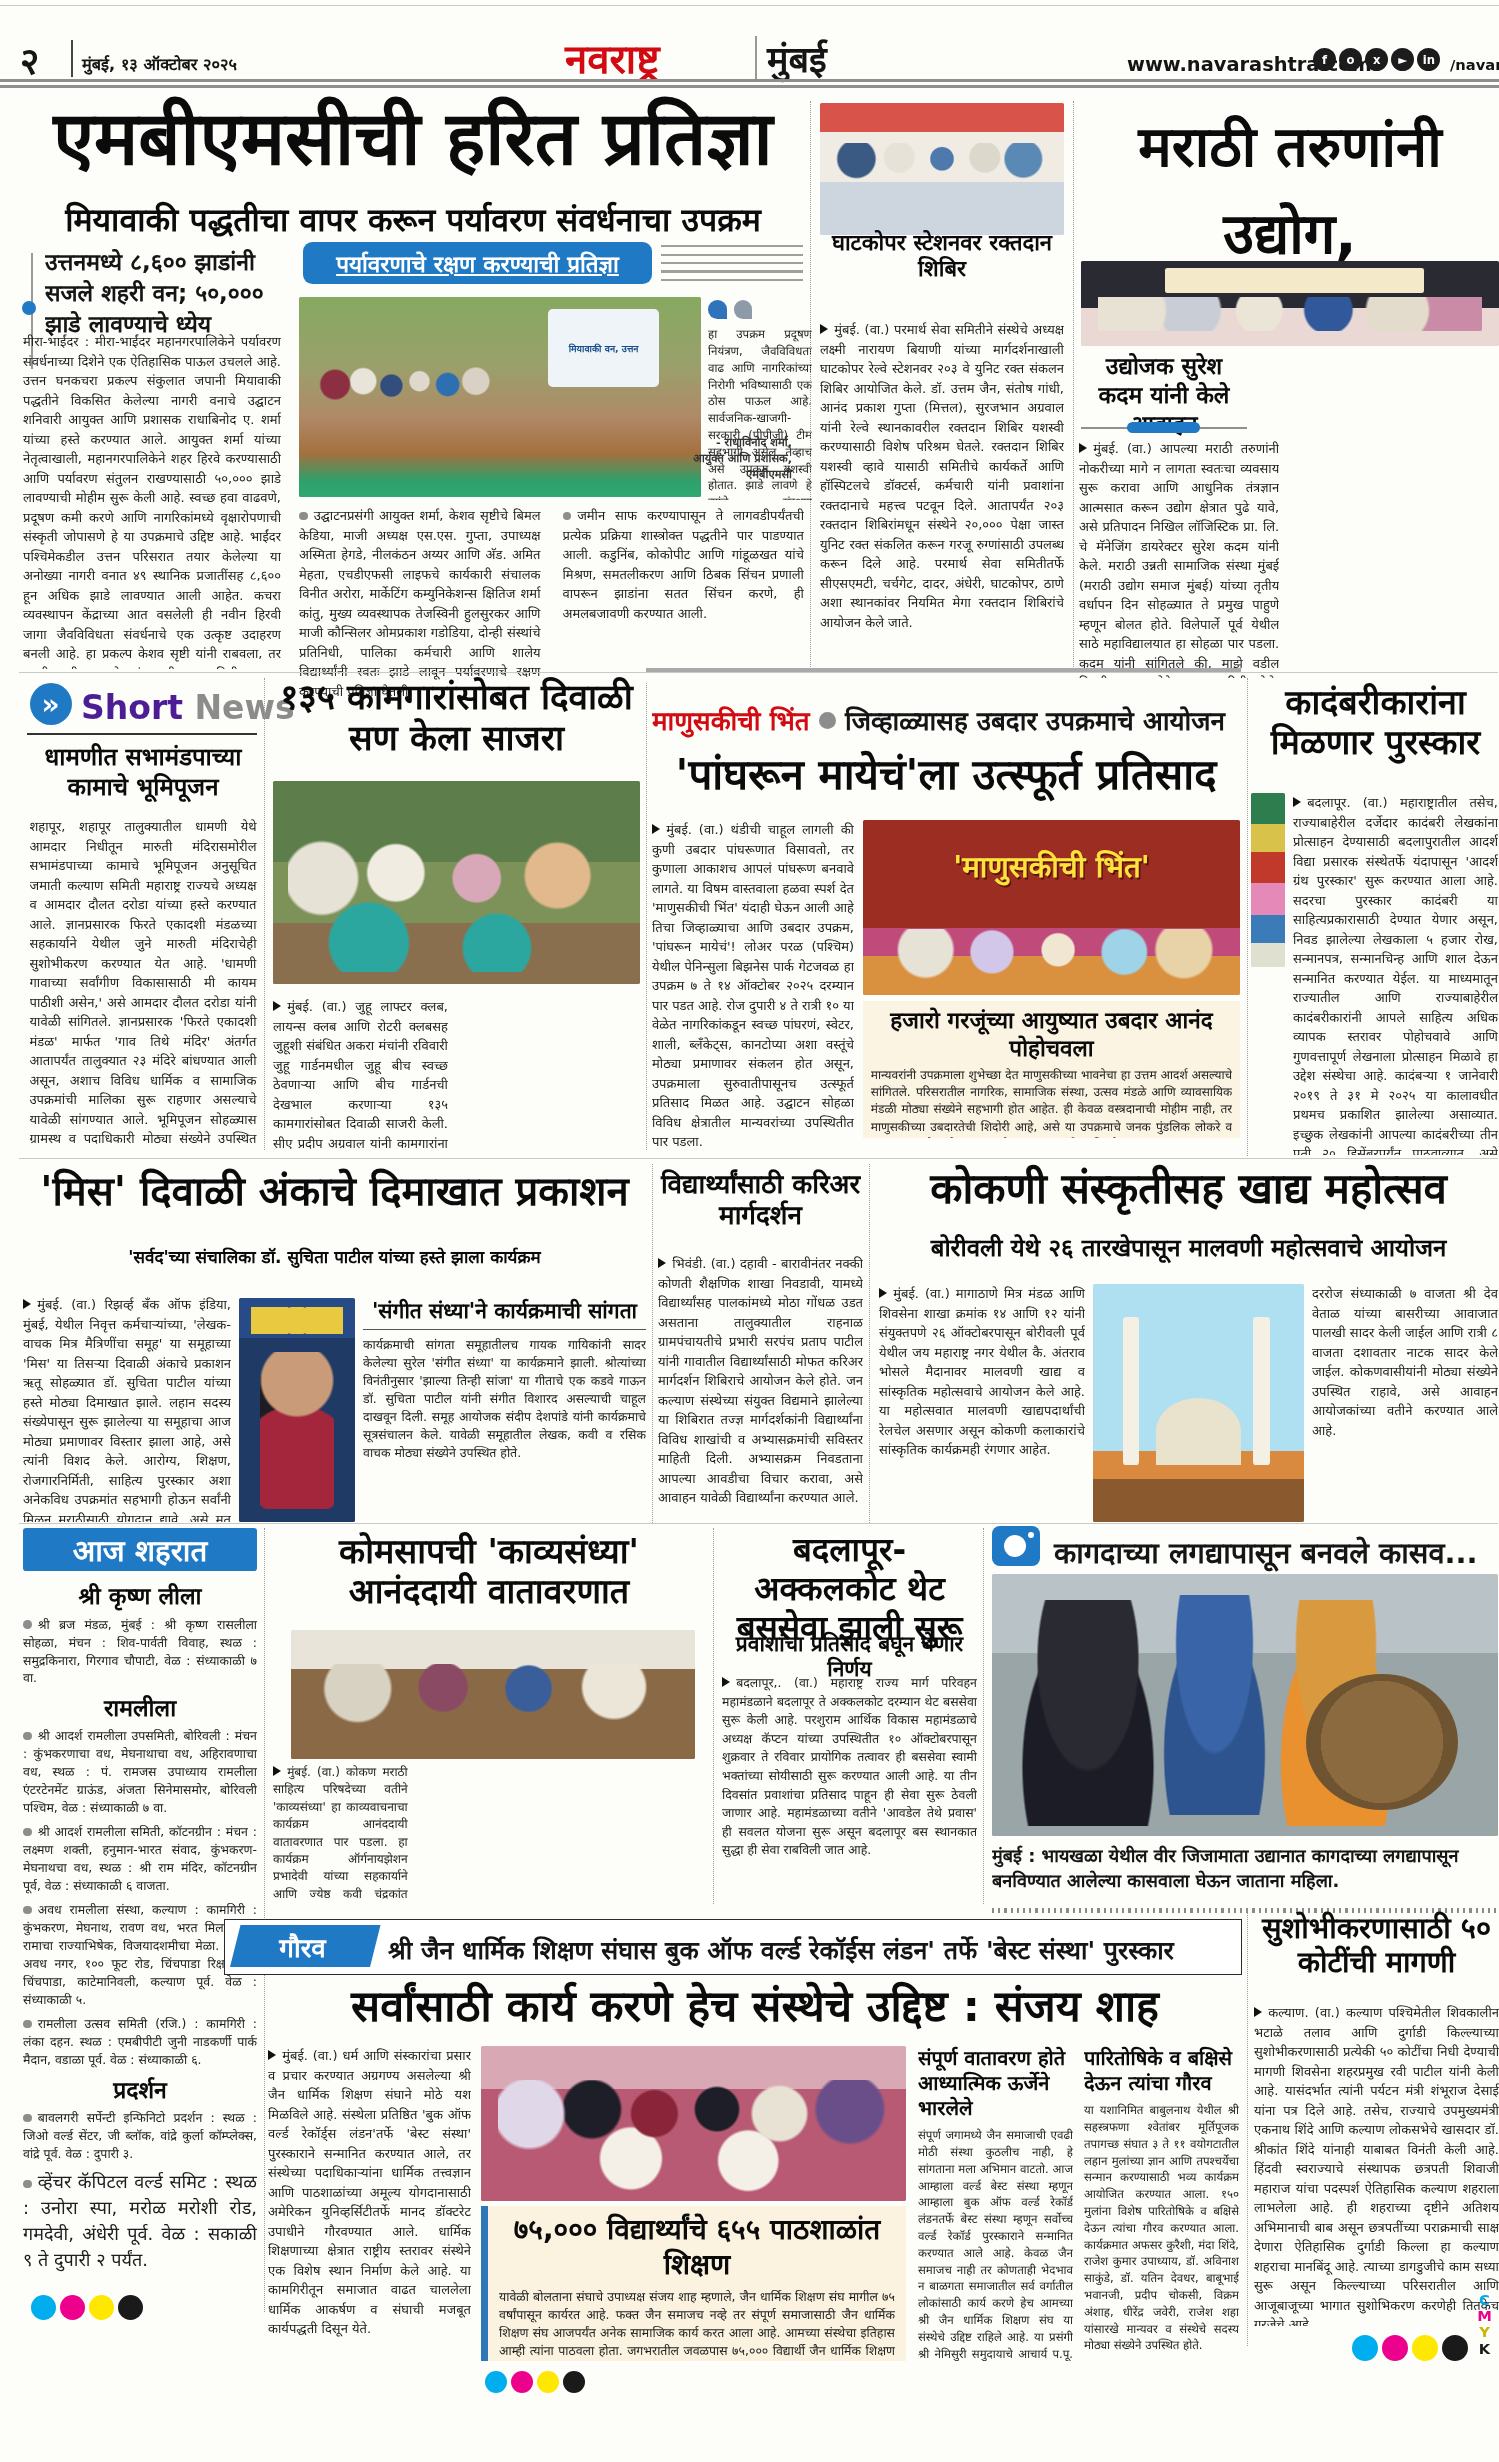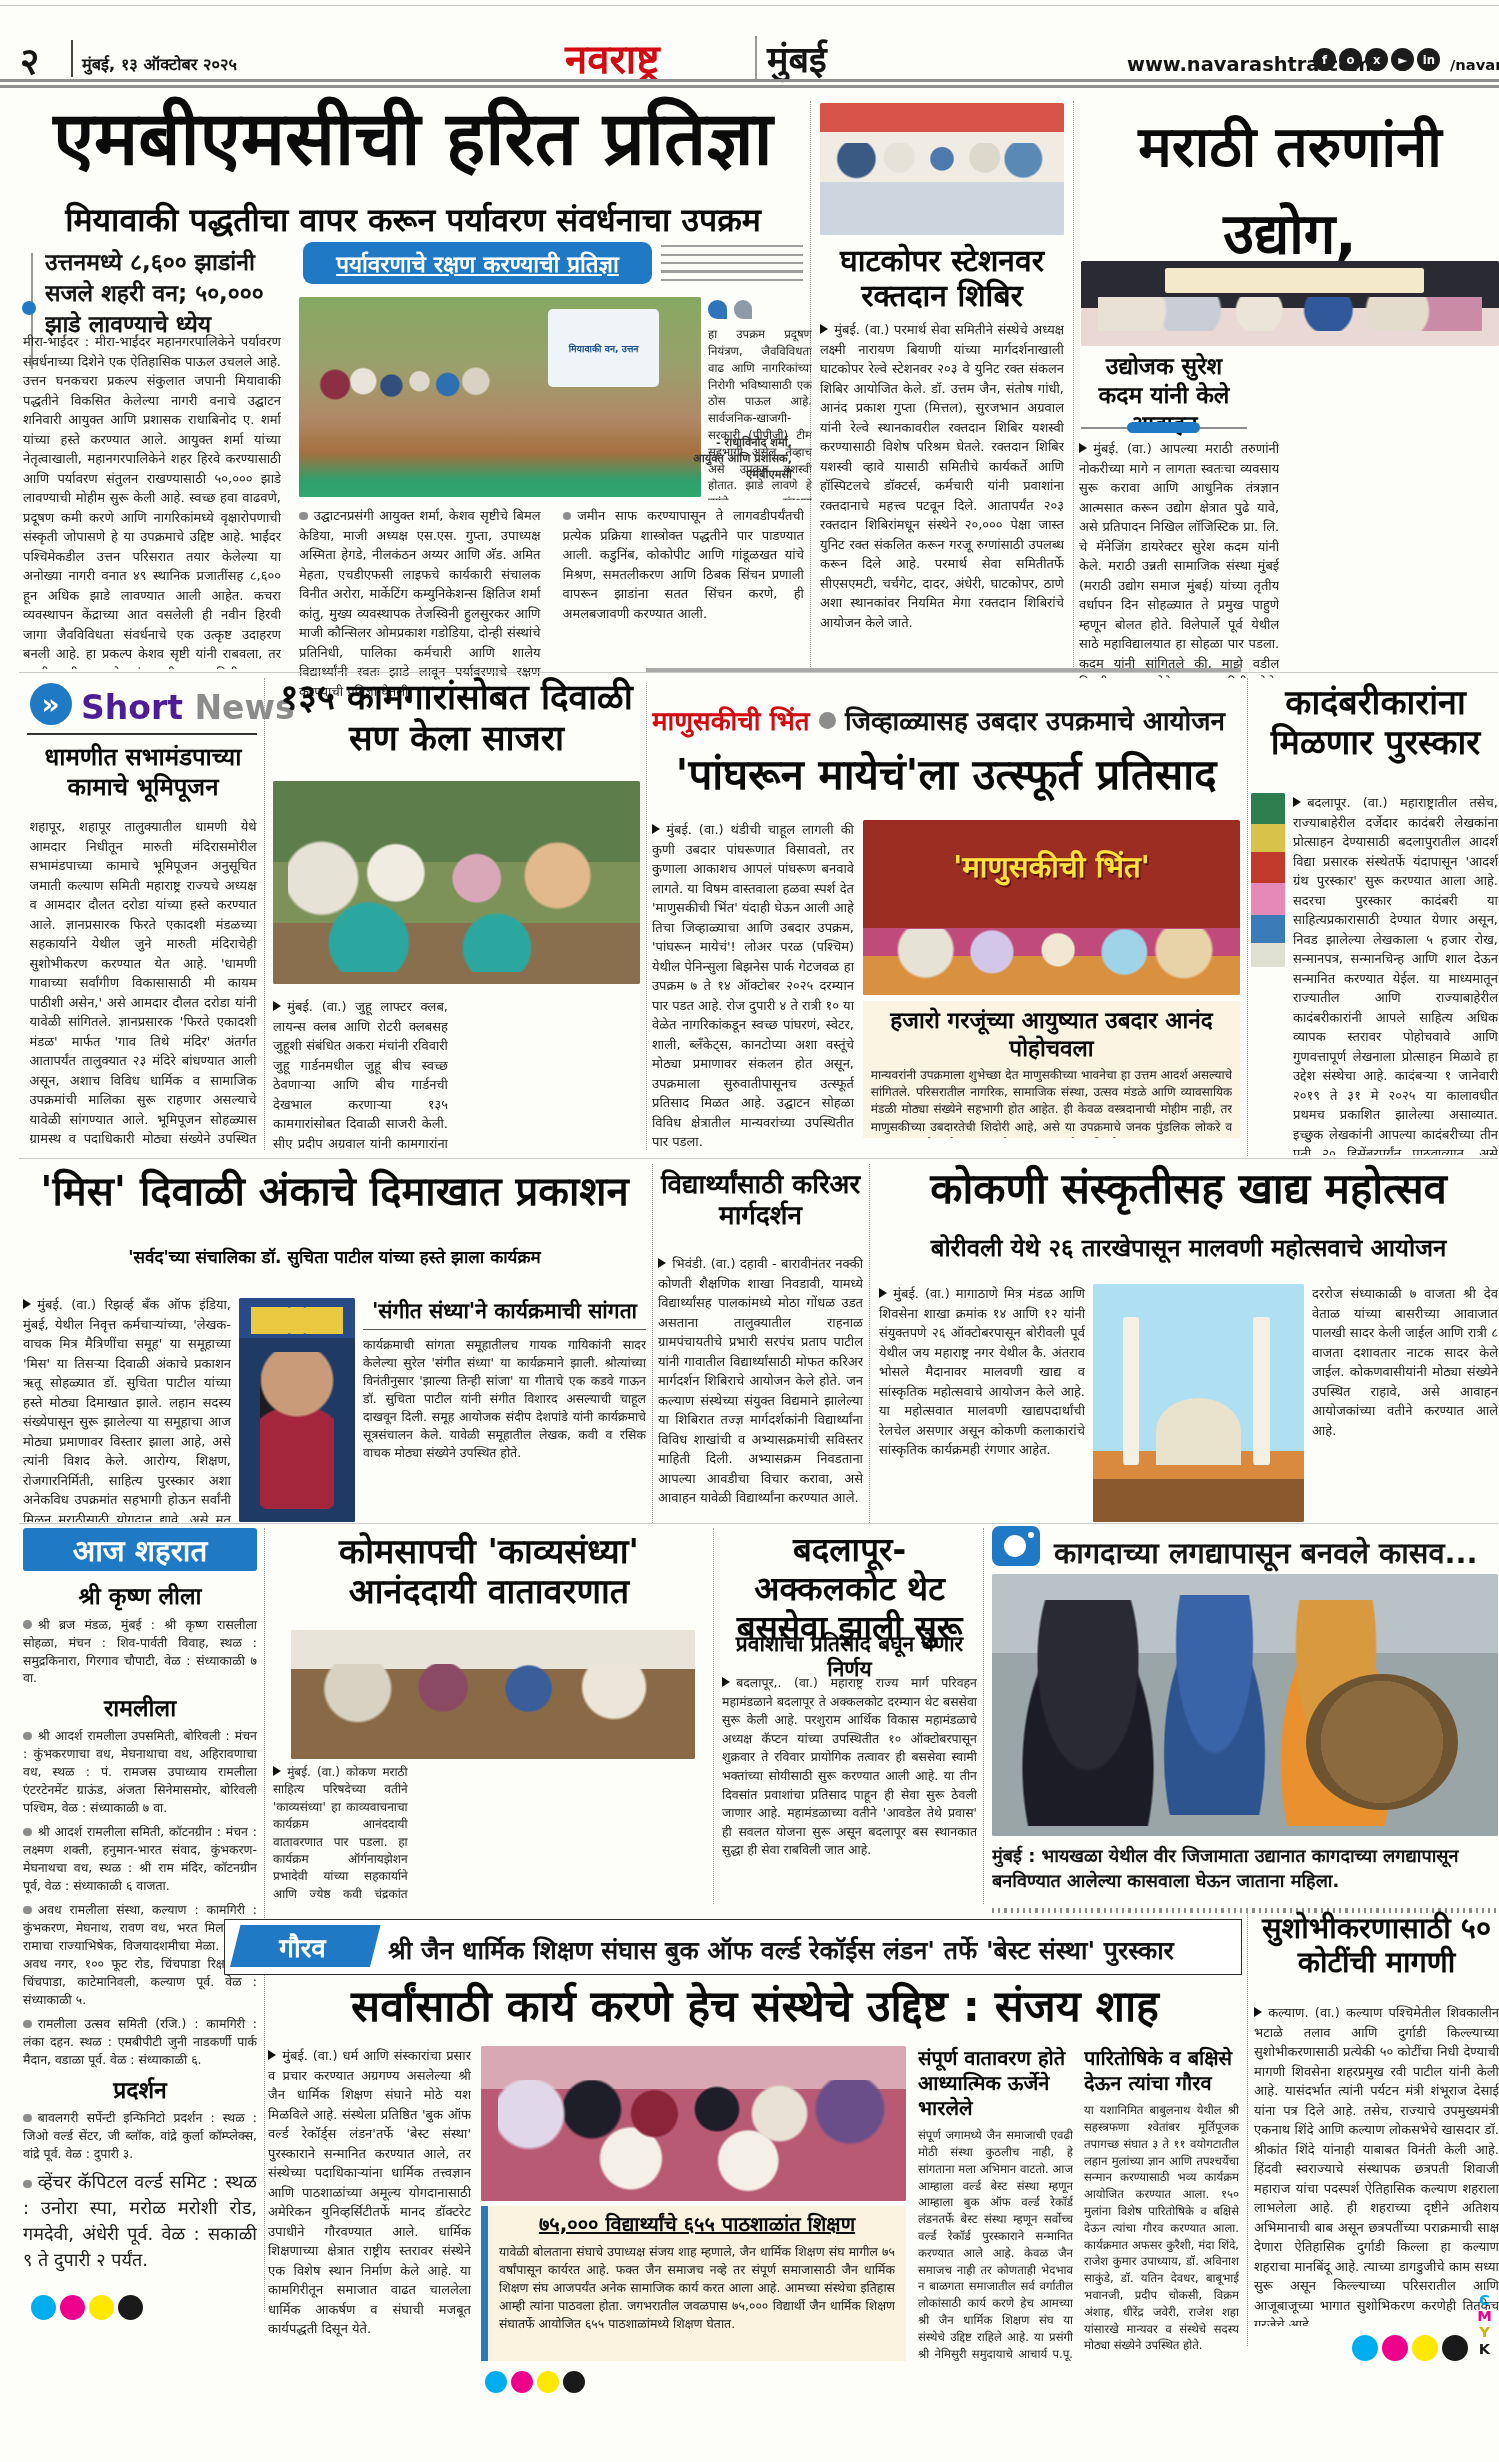--- a/index.html
+++ b/index.html
@@ -98,21 +98,21 @@
 
   <div class="abs photo" style="left:820px;top:103px;width:244px;height:132px;background:
       linear-gradient(180deg,#d8534a 0 22%,#f0ece4 22% 60%,#cdd6de 60% 100%);">
     <div class="abs" style="left:6%;top:30%;width:88%;height:60%;background:
       radial-gradient(circle at 10% 20%, #3a5a84 0 9%, transparent 10%),
       radial-gradient(circle at 30% 18%, #e6e2d8 0 9%, transparent 10%),
       radial-gradient(circle at 50% 20%, #4d79ad 0 9%, transparent 10%),
       radial-gradient(circle at 70% 18%, #dcd8cc 0 9%, transparent 10%),
       radial-gradient(circle at 88% 20%, #5b89b5 0 9%, transparent 10%);"></div>
   </div>
-  <div class="abs hl" style="left:820px;top:243px;width:244px;height:75px;font-size:30px;">घाटकोपर स्टेशनवर रक्तदान शिबिर</div>
+  <div class="abs hl" style="left:820px;top:230px;width:244px;height:75px;font-size:22px;">घाटकोपर स्टेशनवर रक्तदान शिबिर</div>
   <div class="abs bt" style="left:820px;top:320px;width:244px;height:348px;"><span class="tri"></span><span>मुंबई. (वा.) परमार्थ सेवा समितीने संस्थेचे अध्यक्ष लक्ष्मी नारायण बियाणी यांच्या मार्गदर्शनाखाली घाटकोपर रेल्वे स्टेशनवर २०३ वे युनिट रक्त संकलन शिबिर आयोजित केले. डॉ. उत्तम जैन, संतोष गांधी, आनंद प्रकाश गुप्ता (मित्तल), सुरजभान अग्रवाल यांनी रेल्वे स्थानकावरील रक्तदान शिबिर यशस्वी करण्यासाठी विशेष परिश्रम घेतले. रक्तदान शिबिर यशस्वी व्हावे यासाठी समितीचे कार्यकर्ते आणि हॉस्पिटलचे डॉक्टर्स, कर्मचारी यांनी प्रवाशांना रक्तदानाचे महत्त्व पटवून दिले. आतापर्यंत २०३ रक्तदान शिबिरांमधून संस्थेने २०,००० पेक्षा जास्त युनिट रक्त संकलित करून गरजू रुग्णांसाठी उपलब्ध करून दिले आहे. परमार्थ सेवा समितीतर्फे सीएसएमटी, चर्चगेट, दादर, अंधेरी, घाटकोपर, ठाणे अशा स्थानकांवर नियमित मेगा रक्तदान शिबिरांचे आयोजन केले जाते.</span></div>
 
   <div class="abs vrule" style="left:1073px;top:101px;height:568px;"></div>
 
   <div class="abs hl" style="left:1081px;top:104px;width:418px;height:152px;font-size:56px;line-height:1.55;">मराठी तरुणांनी उद्योग, व्यवसायांमध्ये यावे</div>
   <div class="abs photo" style="left:1081px;top:261px;width:418px;height:85px;background:
       linear-gradient(180deg,#2a2a33 0 55%,#e9d8d4 55% 100%);">
     <div class="abs" style="left:20%;top:8%;width:62%;height:30%;background:#f4e9c8;border-radius:2.3px;"></div>
     <div class="abs" style="left:4%;top:42%;width:92%;height:40%;background:
       radial-gradient(circle at 8% 40%, #e8e2d4 0 10%, transparent 11%),
@@ -297,21 +297,21 @@
       radial-gradient(circle at 8% 30%, #e0d8e8 0 9%, transparent 10%),
       radial-gradient(circle at 24% 26%, #1e1e28 0 9%, transparent 10%),
       radial-gradient(circle at 40% 30%, #8a2438 0 9%, transparent 10%),
       radial-gradient(circle at 56% 26%, #1e1e28 0 9%, transparent 10%),
       radial-gradient(circle at 72% 30%, #e8e2d4 0 9%, transparent 10%),
       radial-gradient(circle at 90% 26%, #6a4e8a 0 9%, transparent 10%),
       radial-gradient(circle at 34% 70%, #f4f0e8 0 11%, transparent 12%),
       radial-gradient(circle at 64% 72%, #f4f0e8 0 11%, transparent 12%);"></div>
   </div>
   <div class="abs" style="left:481px;top:2206px;width:425px;height:155px;background:#fbf3df;border-left:7.8px solid #2e77b8;padding:6.2px 11px;box-sizing:border-box;overflow:hidden;">
-    <div class="colhead" style="font-size:20px;text-decoration:underline;">७५,००० विद्यार्थ्यांचे ६५५ पाठशाळांत शिक्षण</div>
+    <div class="colhead" style="font-size:28px;">७५,००० विद्यार्थ्यांचे ६५५ पाठशाळांत शिक्षण</div>
     <div class="bt-sm" style="margin-top:6.2px;font-size:12.4px;">यावेळी बोलताना संघाचे उपाध्यक्ष संजय शाह म्हणाले, जैन धार्मिक शिक्षण संघ मागील ७५ वर्षांपासून कार्यरत आहे. फक्त जैन समाजच नव्हे तर संपूर्ण समाजासाठी जैन धार्मिक शिक्षण संघ आजपर्यंत अनेक सामाजिक कार्य करत आला आहे. आमच्या संस्थेचा इतिहास आम्ही त्यांना पाठवला होता. जगभरातील जवळपास ७५,००० विद्यार्थी जैन धार्मिक शिक्षण संघातर्फे आयोजित ६५५ पाठशाळांमध्ये शिक्षण घेतात.</div>
   </div>
   <div class="abs" style="left:918px;top:2046px;width:155px;height:317px;overflow:hidden;">
     <div class="colhead" style="font-size:20px;text-align:left;">संपूर्ण वातावरण होते आध्यात्मिक ऊर्जेने भारलेले</div>
     <div class="bt-sm" style="margin-top:6.2px;font-size:11.6px;">संपूर्ण जगामध्ये जैन समाजाची एवढी मोठी संस्था कुठलीच नाही, हे सांगताना मला अभिमान वाटतो. आज आम्हाला वर्ल्ड बेस्ट संस्था म्हणून आम्हाला बुक ऑफ वर्ल्ड रेकॉर्ड लंडनतर्फे बेस्ट संस्था म्हणून सर्वोच्च वर्ल्ड रेकॉर्ड पुरस्काराने सन्मानित करण्यात आले आहे. केवळ जैन समाजच नाही तर कोणताही भेदभाव न बाळगता समाजातील सर्व वर्गातील लोकांसाठी कार्य करणे हेच आमच्या श्री जैन धार्मिक शिक्षण संघ या संस्थेचे उद्दिष्ट राहिले आहे. या प्रसंगी श्री नेमिसुरी समुदायाचे आचार्य प.पू. श्री चंद्रसूरीश्वरजी महाराज आणि साधुसाध्वीवृंदांच्या निश्रेने संपूर्ण वातावरण आध्यात्मिक ऊर्जेने भारले गेले. पूज्य श्रींनी संस्थेला 'बेस्ट संस्था' पुरस्कार मिळाल्याबद्दल व पदाधिकाऱ्यांना मानद डॉक्टरेट उपाधी मिळाल्याबद्दल आशीर्वाद दिला.</div>
   </div>
   <div class="abs" style="left:1084px;top:2046px;width:155px;height:317px;overflow:hidden;">
     <div class="colhead" style="font-size:20px;text-align:left;">पारितोषिके व बक्षिसे देऊन त्यांचा गौरव</div>
     <div class="bt-sm" style="margin-top:6.2px;font-size:11.6px;">या यशानिमित बाबुलनाथ येथील श्री सहस्त्रफणा श्वेतांबर मूर्तिपूजक तपागच्छ संघात ३ ते ११ वयोगटातील लहान मुलांच्या ज्ञान आणि तपश्चर्येचा सन्मान करण्यासाठी भव्य कार्यक्रम आयोजित करण्यात आला. १५० मुलांना विशेष पारितोषिके व बक्षिसे देऊन त्यांचा गौरव करण्यात आला. कार्यक्रमात अफसर कुरैशी, मंदा शिंदे, राजेश कुमार उपाध्याय, डॉ. अविनाश साकुंडे, डॉ. यतिन देवधर, बाबूभाई भवानजी, प्रदीप चोकसी, विक्रम अंशाह, धीरेंद्र जवेरी, राजेश शहा यांसारखे मान्यवर व संस्थेचे सदस्य मोठ्या संख्येने उपस्थित होते.</div>
   </div>

